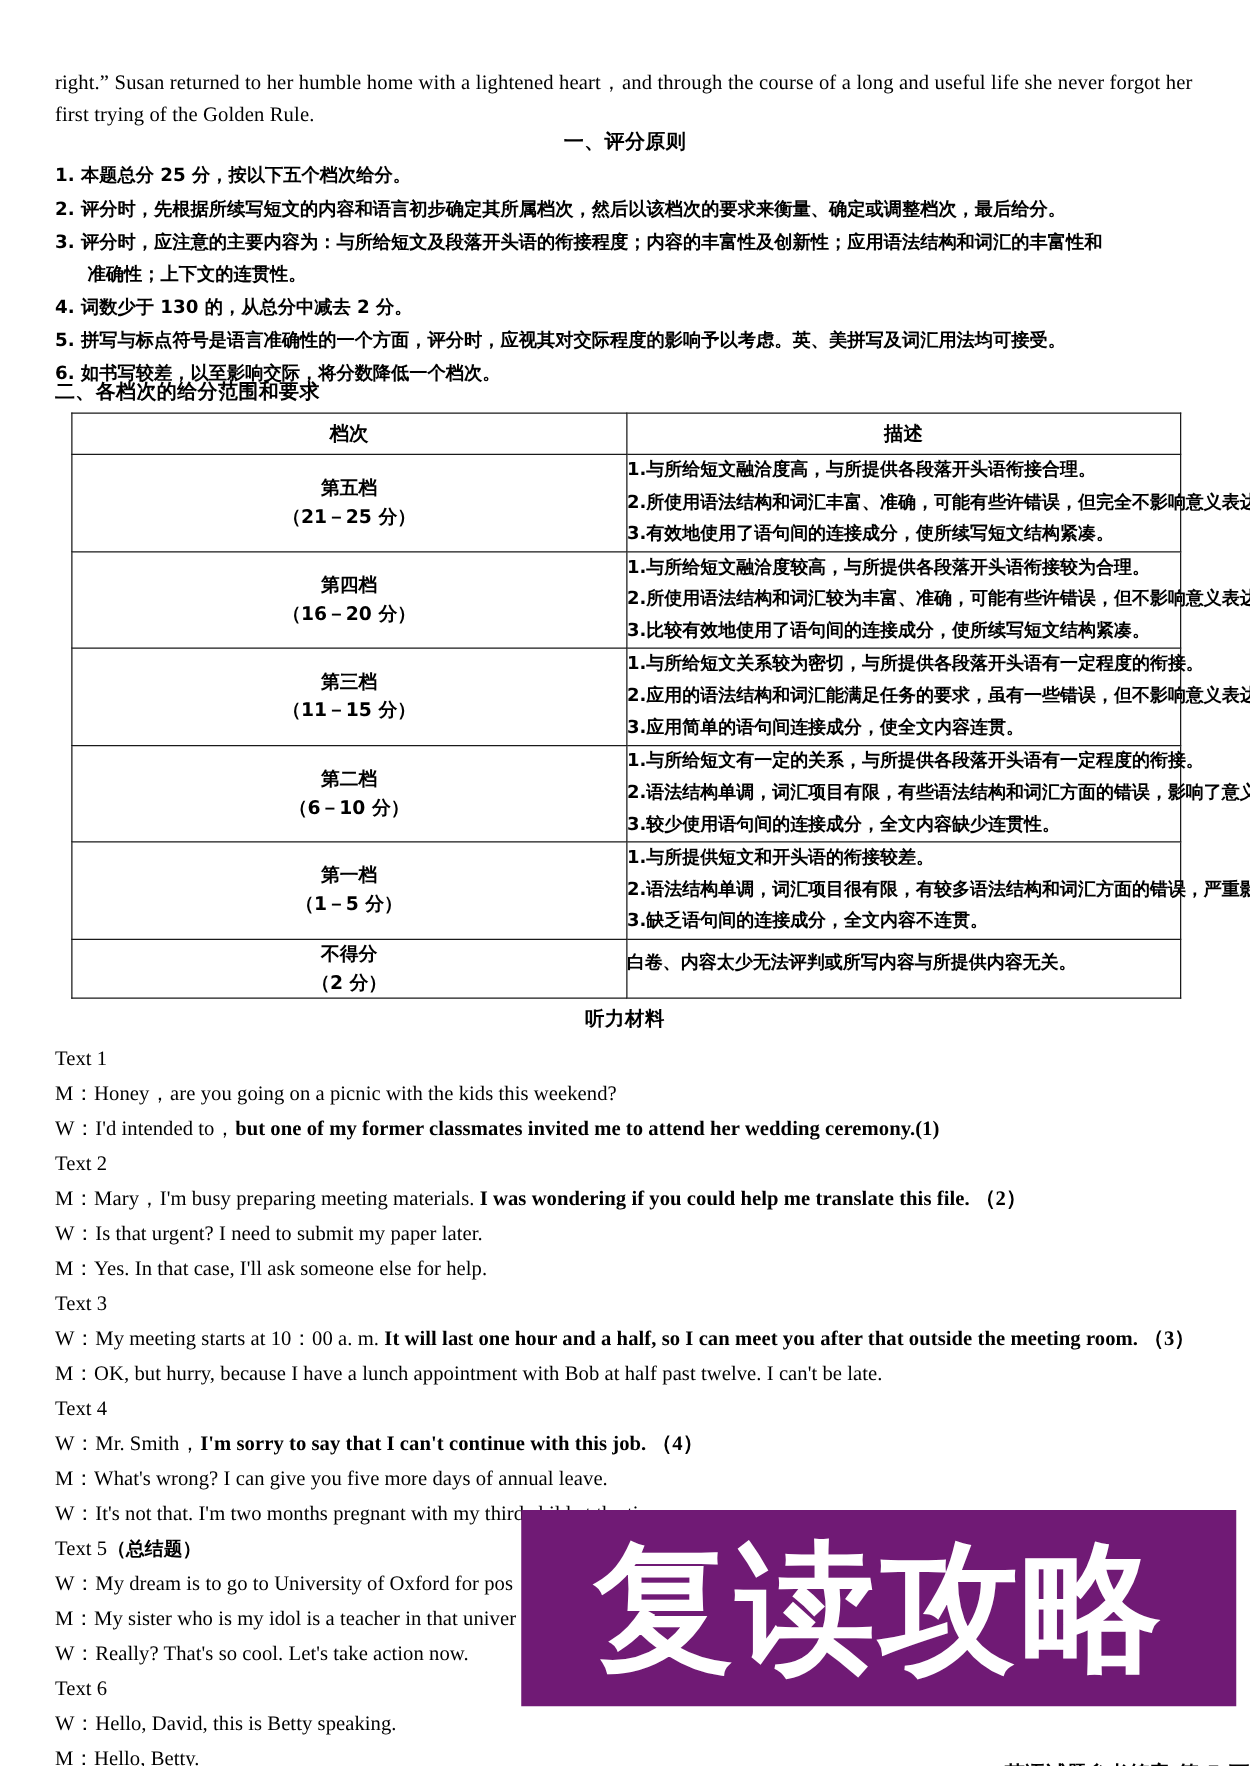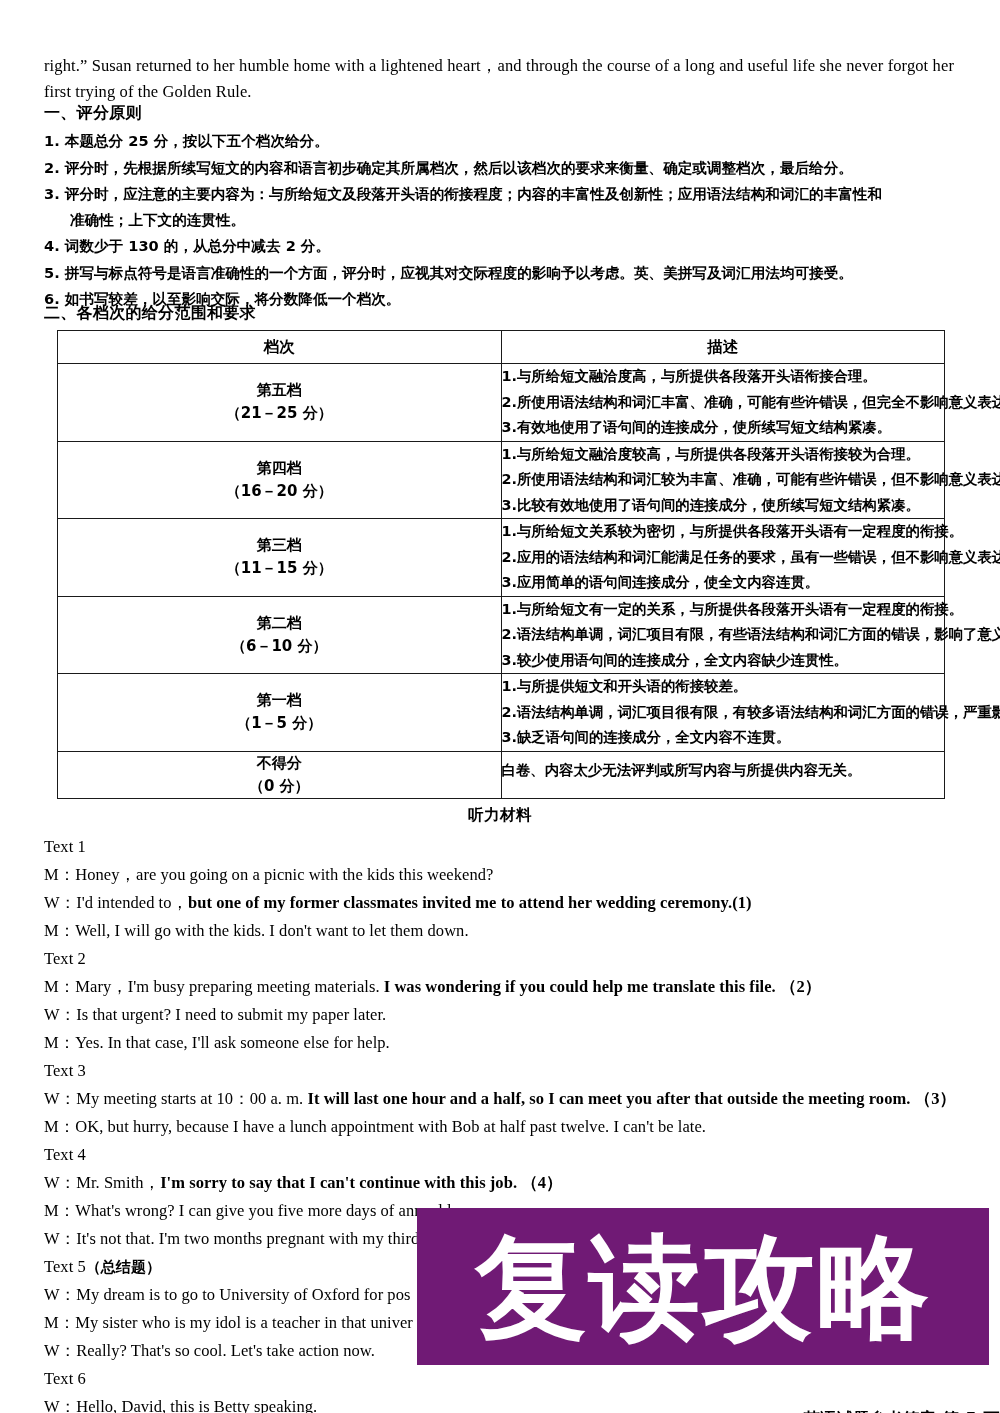--- a/index.html
+++ b/index.html
@@ -43,21 +43,21 @@
     font-size: 16px;
     letter-spacing: 0.3px;
   }
 
   .principles {
     position: absolute;
     left: 44px;
     top: 62px;
     width: 912px;
   }
-  .principles .sec-head { display: block; margin-bottom: 4px; }
+  .principles .sec-head { display: block; margin-bottom: 4px; text-align: center; }
   .p-item {
     font-family: "DejaVu Sans", "Liberation Sans", sans-serif;
     font-weight: bold;
     font-size: 14.6px;
     line-height: 25.5px;
     margin: 0 0 1px 0;
     text-align: justify;
   }
   .p-item .cont {
     display: block;
@@ -278,40 +278,39 @@
         </td>
         <td class="desc">
           <span class="line">1.与所提供短文和开头语的衔接较差。</span>
           <span class="line">2.语法结构单调，词汇项目很有限，有较多语法结构和词汇方面的错误，严重影响了意义的表达。</span>
           <span class="line">3.缺乏语句间的连接成分，全文内容不连贯。</span>
         </td>
       </tr>
       <tr>
         <td class="level">
           <div>不得分</div>
-          <div>（0 分）</div>
+          <div>（2 分）</div>
         </td>
         <td class="desc single">
           <span class="line">白卷、内容太少无法评判或所写内容与所提供内容无关。</span>
         </td>
       </tr>
     </tbody>
   </table>
 
   <div class="listen-title">听力材料</div>
 
   <div class="scripts">
 
     <div class="s-line"><span>Text 1</span></div>
 
     <div class="s-line"><span>M：</span><span>Honey，are you going on a picnic with the kids this weekend?</span></div>
 
     <div class="s-line"><span>W：</span><span>I'd intended to，</span><b>but one of my former classmates invited me to attend her wedding ceremony.</b><b>(1)</b></div>
 
-    <div class="s-line"><span>M：</span><span>Well, I will go with the kids. I don't want to let them down.</span></div>
 
     <div class="s-line"><span>Text 2</span></div>
 
     <div class="s-line"><span>M：</span><span>Mary，I'm busy preparing meeting materials. </span><b>I was wondering if you could help me translate this file.</b> <b>（2）</b></div>
 
     <div class="s-line"><span>W：</span><span>Is that urgent? I need to submit my paper later.</span></div>
 
     <div class="s-line"><span>M：</span><span>Yes. In that case, I'll ask someone else for help.</span></div>
 
     <div class="s-line"><span>Text 3</span></div>

